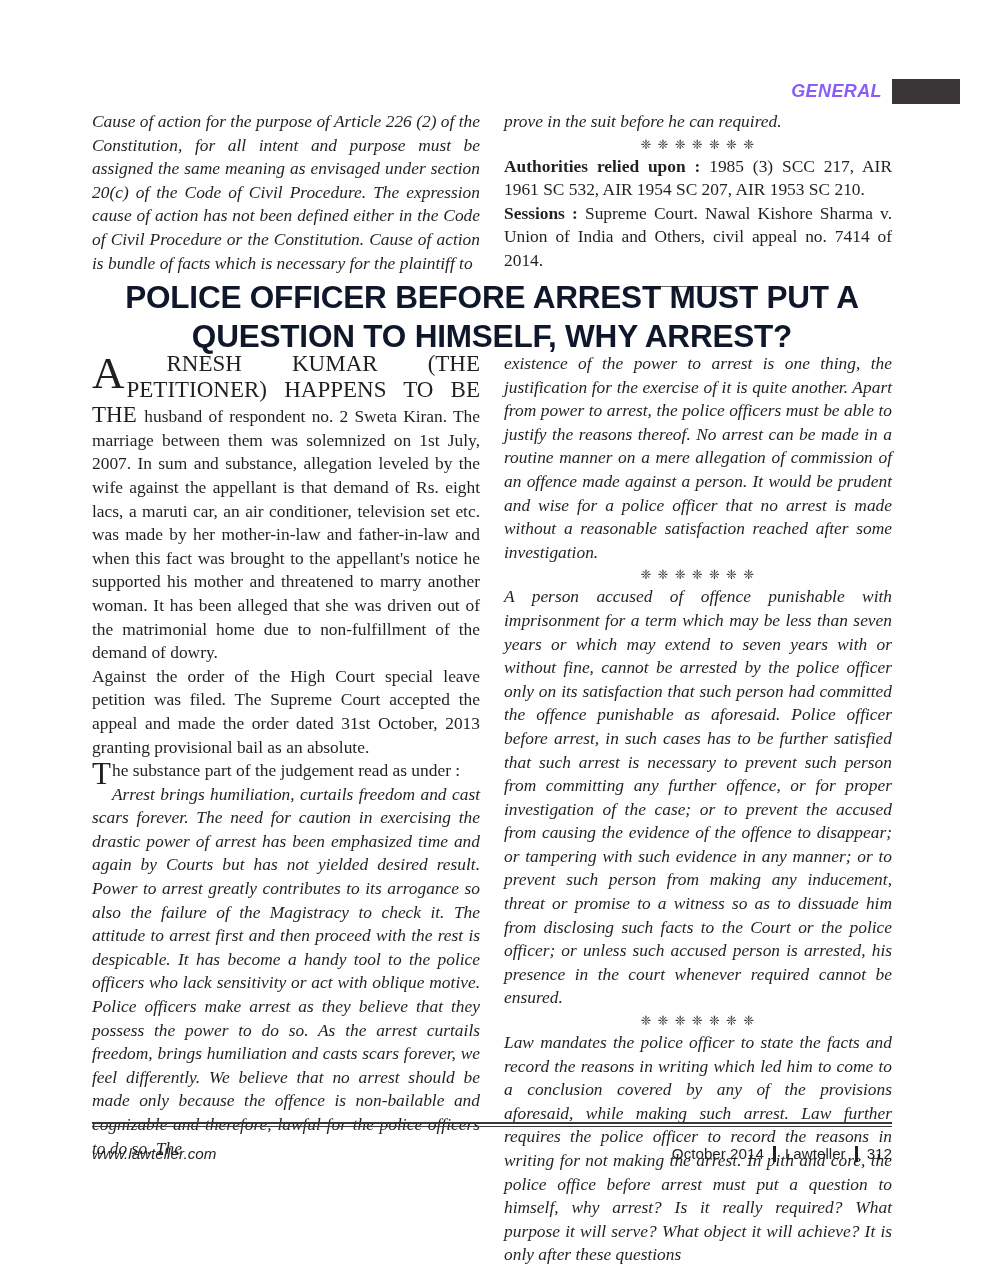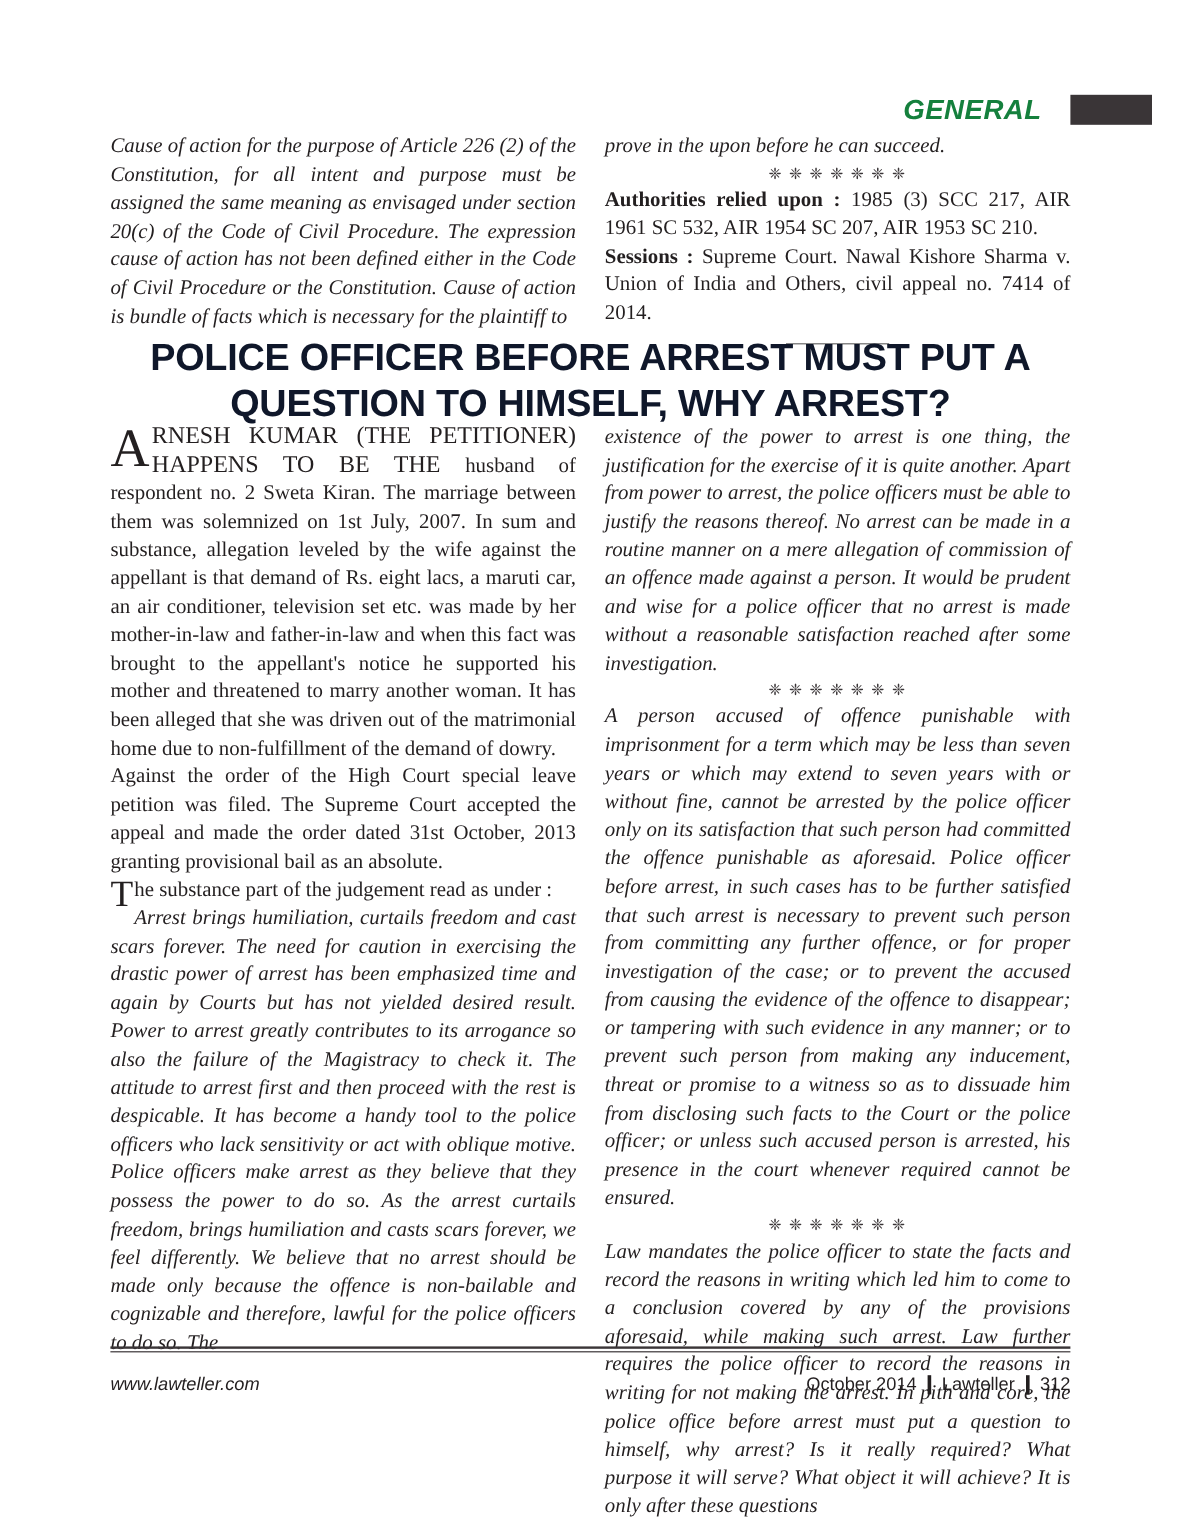--- a/index.html
+++ b/index.html
@@ -31,25 +31,25 @@
     width: 868px;
     height: 34px;
     display: flex;
     align-items: center;
     justify-content: flex-end;
   }
   .runhead-title {
     font-family: "Liberation Sans", sans-serif;
     font-weight: bold;
     font-style: italic;
-    font-size: 23px;
+    font-size: 18px;
     letter-spacing: 0.4px;
-    color: #15803d;
+    color: #8b5cf6;
     line-height: 1;
-    padding-right: 24px;
+    padding-right: 10px;
   }
   .runhead-block {
     width: 68px;
     height: 25px;
     background: #3a3537;
   }
 
   
   .cols {
     position: absolute;
@@ -132,21 +132,21 @@
     line-height: 36px;
     padding: 3px 2px 0 0;
     font-family: "Liberation Serif", serif;
   }
   .dropcap-small {
     float: left;
     font-size: 31px;
     line-height: 23px;
     padding: 3px 1px 0 0;
   }
-  .lead-caps { font-size: 20px; }
+  .lead-caps { font-size: 23px; margin-left: 40px; }
 
   
   .footrule {
     position: absolute;
     left: 92px;
     top: 1122px;
     width: 800px;
   }
   .footrule .r1 { height: 2px; background: #3a3537; }
   .footrule .r2 { height: 1px; background: #3a3537; margin-top: 2px; }
@@ -187,21 +187,21 @@
     <span class="runhead-block"></span>
   </div>
 
   <div class="cols">
 
     <div class="col col-left">
       <p class="ital">Cause of action for the purpose of Article 226 (2) of the Constitution, for all intent and purpose must be assigned the same meaning as envisaged under section 20(c) of the Code of Civil Procedure. The expression cause of action has not been defined either in the Code of Civil Procedure or the Constitution. Cause of action is bundle of facts which is necessary for the plaintiff to</p>
     </div>
 
     <div class="col col-right">
-      <p class="ital">prove in the upon before he can succeed.</p>
+      <p class="ital">prove in the suit before he can required.</p>
       <p class="stars">❈ ❈ ❈ ❈ ❈ ❈ ❈</p>
       <p><span class="lbl">Authorities relied upon :</span><span> 1985 (3) SCC 217, AIR 1961 SC 532, AIR 1954 SC 207, AIR 1953 SC 210.</span></p>
       <p><span class="lbl">Sessions :</span><span class="ital"> Supreme Court.</span><span> Nawal Kishore Sharma v. Union of India and Others, civil appeal no. 7414 of 2014.</span></p>
       <div class="shortrule"></div>
     </div>
 
   </div>
 
   <div class="headline">POLICE OFFICER BEFORE ARREST MUST PUT A QUESTION TO HIMSELF, WHY ARREST?</div>
 

